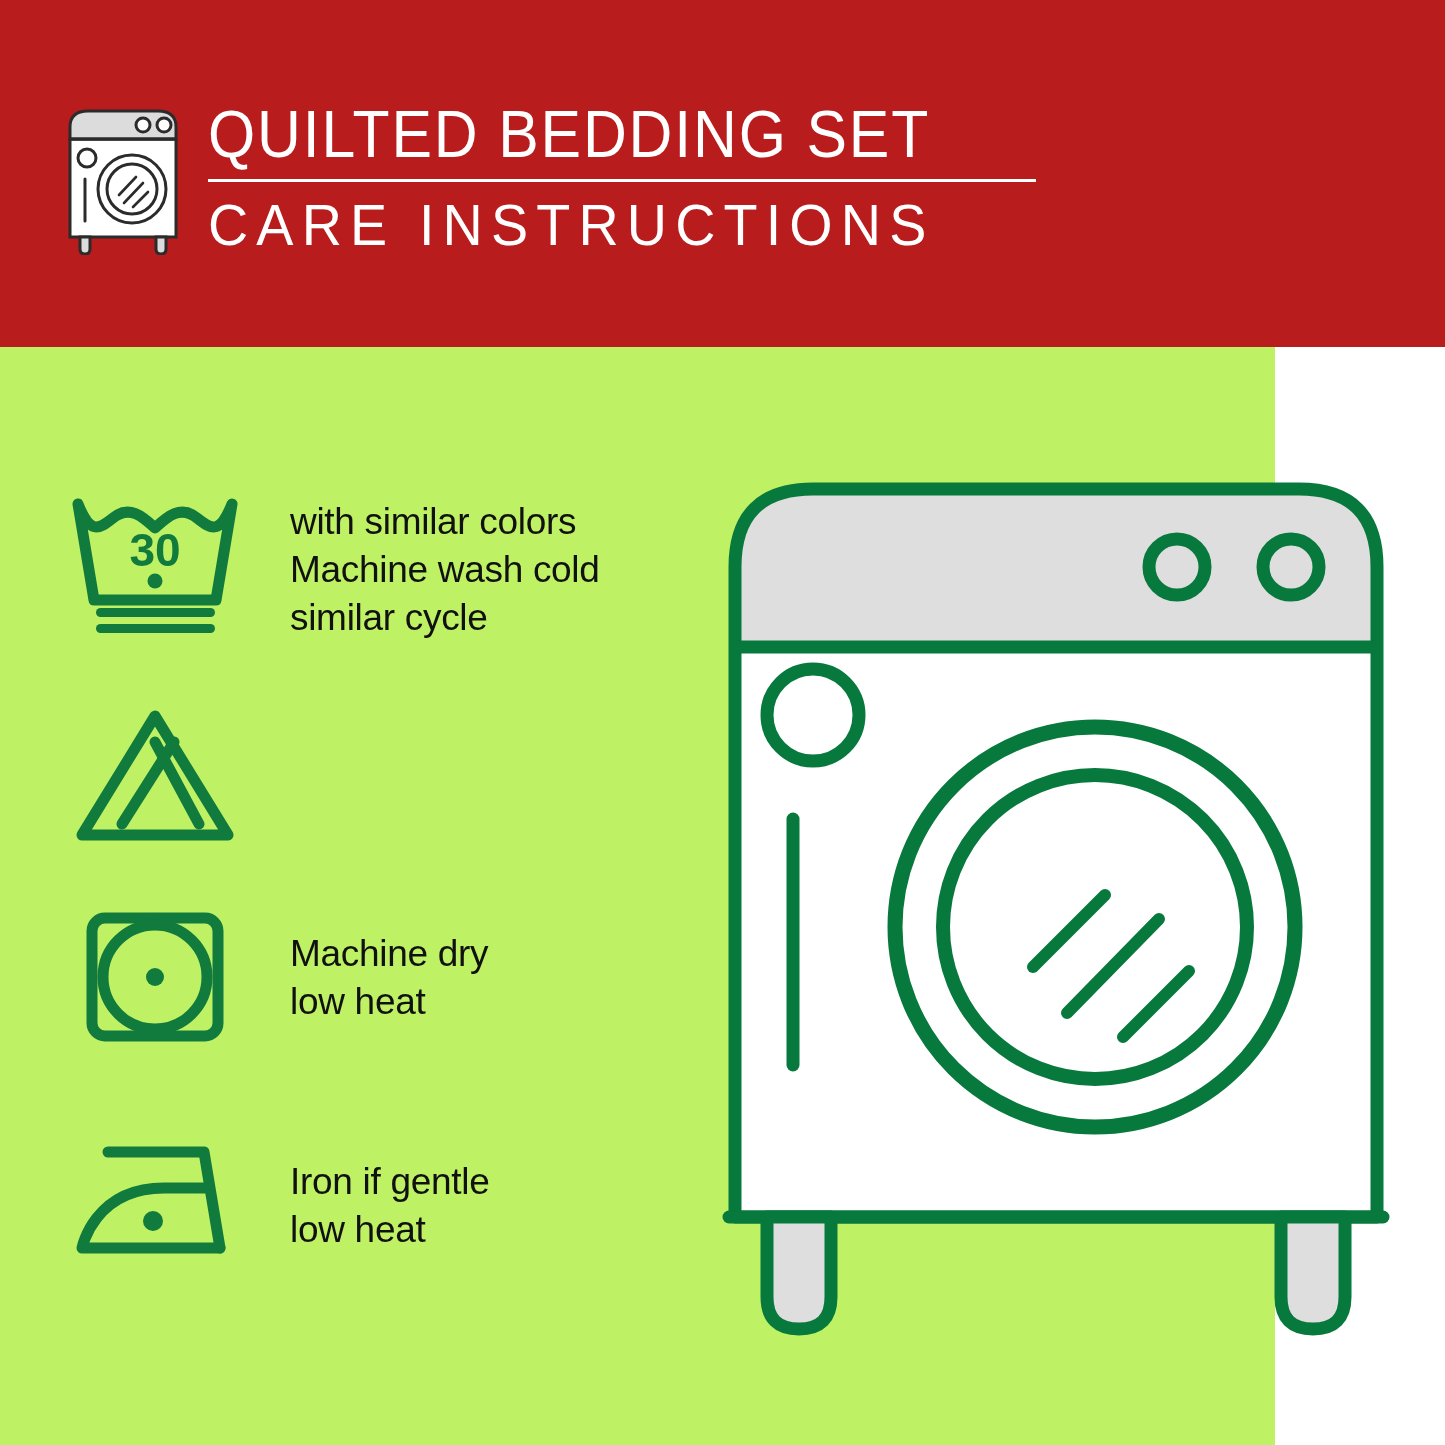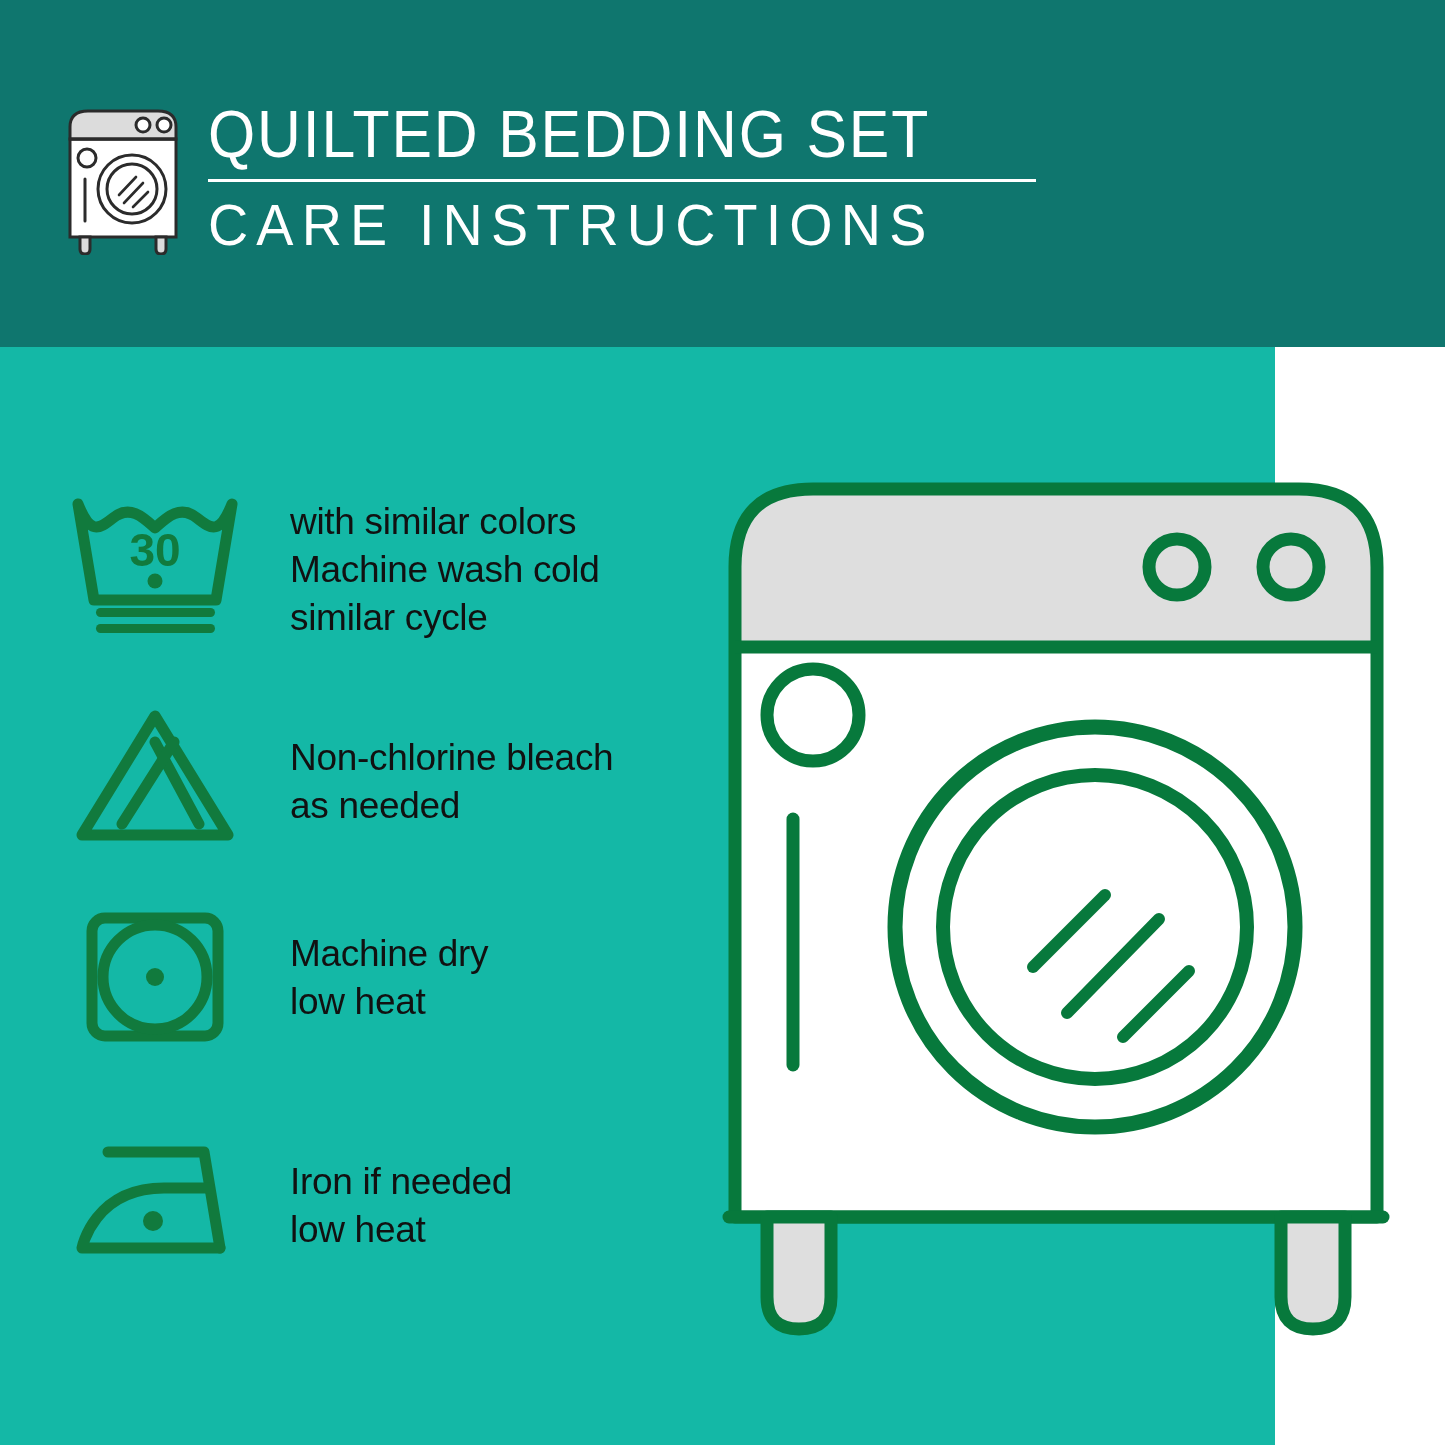--- a/index.html
+++ b/index.html
@@ -19,21 +19,21 @@
     overflow: hidden;
   }
 
   
   .header-band {
     position: absolute;
     left: 0;
     top: 0;
     width: 1445px;
     height: 347px;
-    background: #0f766e;
+    background: #b91c1c;
   }
   .header-inner {
     position: absolute;
     left: 60px;
     top: 95px;
     width: 930px;
     height: 170px;
   }
   .header-logo {
     position: absolute;
@@ -78,21 +78,21 @@
     transform-origin: left center;
   }
 
   
   .body-area {
     position: absolute;
     left: 0;
     top: 347px;
     width: 1275px;
     height: 1098px;
-    background: #14b8a6;
+    background: #bef264;
   }
 
   
   .care-list {
     position: absolute;
     left: 60px;
     top: 135px;
     width: 640px;
   }
   .care-row {
@@ -215,24 +215,20 @@
       <div class="care-row row-bleach">
         <div class="care-symbol">
           <svg viewBox="0 0 175 150" xmlns="http://www.w3.org/2000/svg">
 
             <path d="M87 14 L160 133 L14 133 Z" fill="none" stroke="#117A3D" stroke-width="11" stroke-linejoin="round"></path>
 
             <line x1="87" y1="40" x2="131" y2="122" stroke="#117A3D" stroke-width="11" stroke-linecap="round"></line>
             <line x1="54" y1="122" x2="106" y2="40" stroke="#117A3D" stroke-width="11" stroke-linecap="round"></line>
           </svg>
         </div>
-        <div class="care-text">
-          <span class="ln">Non-chlorine bleach</span>
-          <span class="ln">as needed</span>
-        </div>
       </div>
 
       <div class="care-row row-dry">
         <div class="care-symbol">
           <svg viewBox="0 0 175 150" xmlns="http://www.w3.org/2000/svg">
             <rect x="24" y="16" width="126" height="118" rx="13" fill="none" stroke="#117A3D" stroke-width="11"></rect>
             <circle cx="87" cy="75" r="52" fill="none" stroke="#117A3D" stroke-width="11"></circle>
             <circle cx="87" cy="75" r="9" fill="#117A3D"></circle>
           </svg>
         </div>
@@ -249,21 +245,21 @@
             <path d="M40 26 L136 26 L152 122" fill="none" stroke="#117A3D" stroke-width="11" stroke-linecap="round" stroke-linejoin="round"></path>
 
             <path d="M152 122 L14 122
                      C 14 122, 26 62, 96 62
                      L 141 62" fill="none" stroke="#117A3D" stroke-width="11" stroke-linecap="round" stroke-linejoin="round"></path>
 
             <circle cx="85" cy="95" r="10" fill="#117A3D"></circle>
           </svg>
         </div>
         <div class="care-text">
-          <span class="ln">Iron if needed</span>
+          <span class="ln">Iron if gentle</span>
           <span class="ln">low heat</span>
         </div>
       </div>
 
     </div>
 
     <div class="machine-wrap">
       <svg viewBox="0 0 700 890" xmlns="http://www.w3.org/2000/svg">
 
         <rect x="20" y="90" width="642" height="660" fill="#ffffff"></rect>

